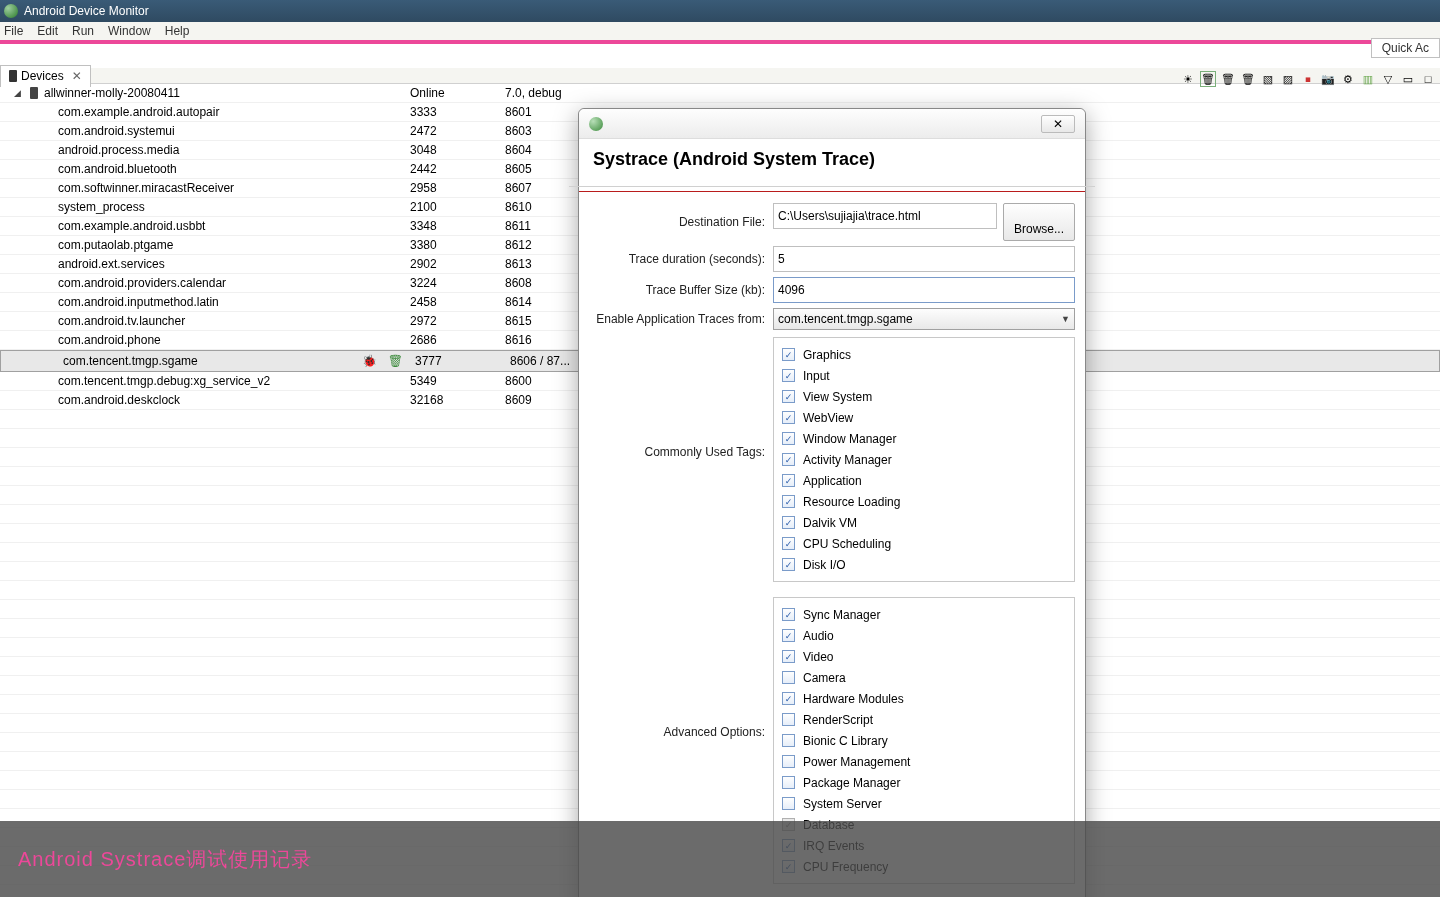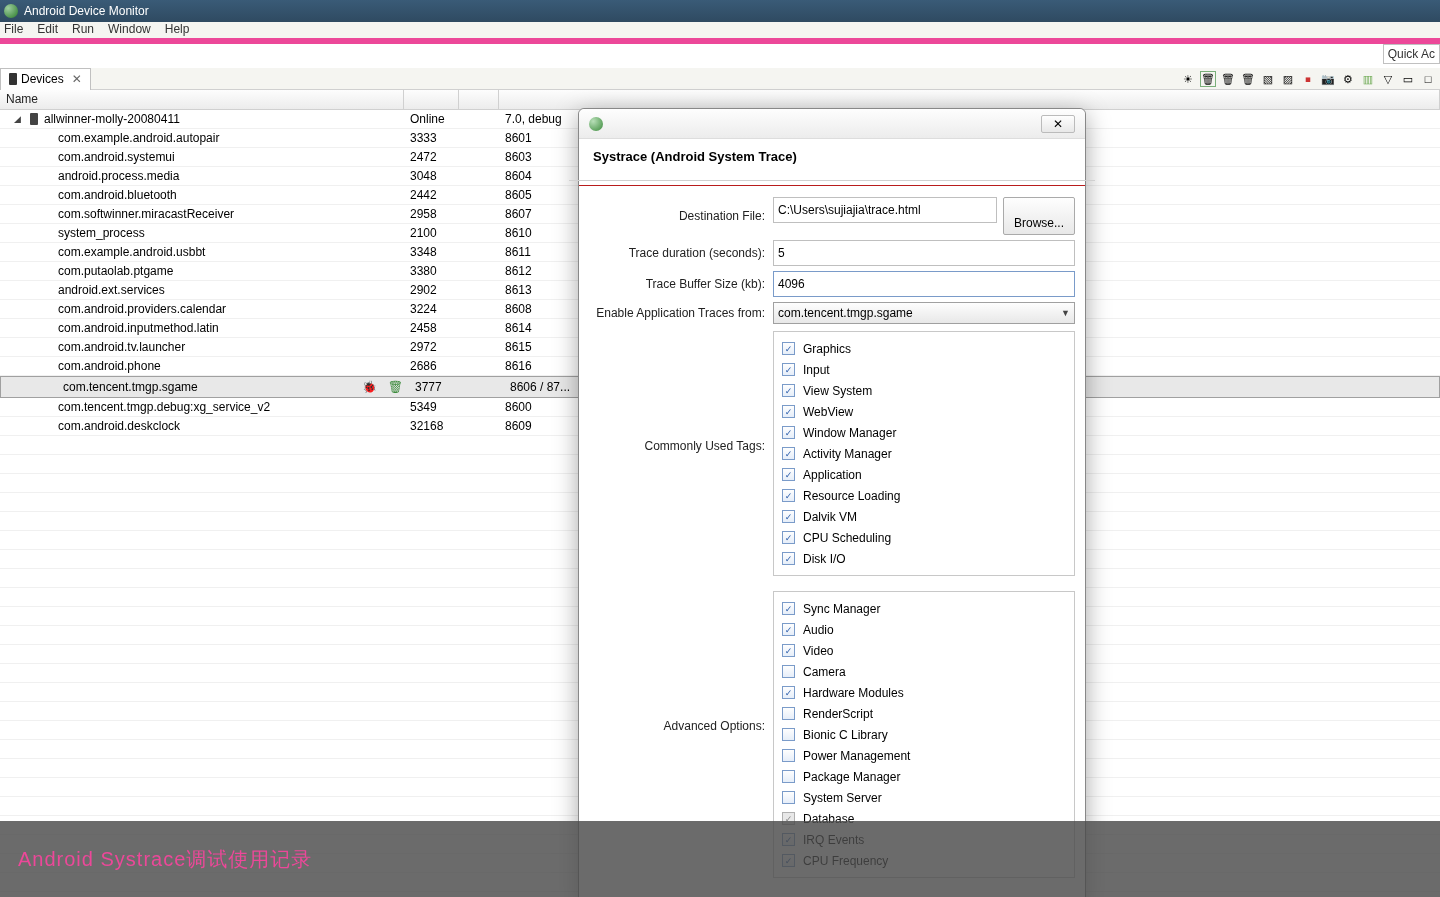--- a/index.html
+++ b/index.html
@@ -1,23 +1,23 @@
 <!DOCTYPE html>
 <html><head>
 <meta charset="utf-8">
 <style>
 * { margin:0; padding:0; box-sizing:border-box; font-family:"Segoe UI",Tahoma,sans-serif; }
 body { background:#fff; width:1440px; height:897px; overflow:hidden; position:relative; font-size:12px; color:#000; }
 .titlebar { height:22px; background:linear-gradient(#3a5b77,#2f4a61); display:flex; align-items:center; padding:0 4px; color:#fff; font-size:12px; }
 .titlebar .ticon { width:14px; height:14px; border-radius:50%; background:radial-gradient(circle at 30% 30%,#9fcf9f,#2a7a2a); margin-right:6px; }
-.menubar { height:22px; background:#f5f5f1; display:flex; padding:0 4px; gap:14px; border-bottom:6px solid #ec4899; color:#333;}
+.menubar { height:22px; background:#f5f5f1; display:flex; align-items:center; padding:0 4px; gap:14px; border-bottom:4px solid #ec4899; color:#333;}
 .menubar span { cursor:default; }
-.quick { position:absolute; right:0; top:44px; background:#fff; border:1px solid #c0c0c0; padding:2px 4px; font-size:12px; color:#333; }
+.quick { position:absolute; right:0; top:38px; background:#fff; border:1px solid #c0c0c0; padding:2px 10px; font-size:12px; color:#333; }
 .content { position:absolute; top:68px; bottom:24px; left:0; right:0; background:#fff; }
-.devices-tab { height:22px; display:flex; align-items:center; border-bottom:1px solid #d0d0d0; background:#f5f5f1; }
+.devices-tab { height:16px; display:flex; align-items:center; border-bottom:1px solid #d0d0d0; background:#f5f5f1; }
 .devices-tab .tab { display:flex; align-items:center; gap:4px; padding:2px 8px; background:#fff; border:1px solid #c0c0c0; border-bottom:none; height:22px; }
 .devices-tab .phone-ico { width:8px; height:12px; background:#333; border-radius:1px; }
 .devices-tab .close-x { color:#666; margin-left:4px; }
 .toolbar-right { position:absolute; right:0; top:0; height:22px; display:flex; align-items:center; gap:4px; padding:0 4px;}
 .tb-ico { width:16px; height:16px; display:flex; align-items:center; justify-content:center; font-size:11px; }
 .table-header { height:20px; display:flex; background:linear-gradient(#fdfdfd,#ececec); border-bottom:1px solid #d0d0d0; }
 .th { padding:2px 6px; border-right:1px solid #d0d0d0; color:#222;}
 .th.name { width:404px; }
 .th.col2 { width:55px; }
 .th.col3 { width:40px; }
@@ -34,21 +34,21 @@
 .indent1 { padding-left:58px; }
 .twist { font-size:9px; color:#444; width:10px; display:inline-block; }
 .dev-ico { width:8px; height:12px; background:#444; border-radius:1px; display:inline-block; }
 
 
 .dlg { position:absolute; left:578px; top:108px; width:508px; background:#fff; border:1px solid #888; border-radius:6px; box-shadow:0 6px 24px rgba(0,0,0,.35); }
 .dlg-title { height:30px; display:flex; align-items:center; justify-content:space-between; padding:0 10px; border-bottom:1px solid #ddd; border-radius:6px 6px 0 0; background:linear-gradient(#fefefe,#ececec);}
 .dlg-title .ball { width:14px; height:14px; border-radius:50%; background:radial-gradient(circle at 30% 30%,#b8dfb8,#3a8a3a); }
 .dlg-title .xbtn { width:34px; height:18px; border:1px solid #bbb; border-radius:2px; display:flex; align-items:center; justify-content:center; background:linear-gradient(#fefefe,#e8e8e8);}
 .dlg-head { padding:10px 14px 8px; }
-.dlg-head .h1 { font-weight:bold; font-size:13px; margin-bottom:4px;}
+.dlg-head .h1 { font-weight:bold; font-size:18px; margin-bottom:4px;}
 .dlg-head .sub { color:#333; font-size:12px;}
 .dlg-body { padding:6px 10px 14px; border-top:1px solid #b91c1c; }
 .frow { display:flex; align-items:center; margin:5px 0; }
 .frow .lbl { width:184px; text-align:right; padding-right:8px; color:#222;}
 .frow .inwrap { flex:1; display:flex; gap:6px; }
 .tinput { flex:1; border:1px solid #7a9bc9; padding:2px 4px; font-size:12px; background:#fff; height:26px;}
 .tinput.plain { border:1px solid #bfbfbf; }
 .btn { border:1px solid #aaa; background:linear-gradient(#fefefe,#e8e8e8); padding:18px 10px; border-radius:2px; height:22px; font-size:12px;}
 .sel { flex:1; border:1px solid #a0a0a0; background:linear-gradient(#fdfdfd,#e8e8e8); height:22px; padding:2px 4px; display:flex; align-items:center; justify-content:space-between;}
 .sel .cd { font-size:9px; color:#444;}
@@ -97,26 +97,20 @@
       <span class="tb-ico" style="color:#c33;">⏹</span>
       <span class="tb-ico">📷</span>
       <span class="tb-ico">⚙</span>
       <span class="tb-ico" style="color:#6aa84f;">▥</span>
       <span class="tb-ico">▽</span>
       <span class="tb-ico">▭</span>
       <span class="tb-ico">□</span>
     </div>
   </div>
 
-  <div class="table-header">
-    <div class="th name">Name</div>
-    <div class="th col2"></div>
-    <div class="th col3"></div>
-    <div class="th col4"></div>
-  </div>
 
   <div class="rows" id="rows">
       <div class="row">
    <div class="cell name indent0">
           <span class="twist">◢</span>
           <span class="dev-ico"></span>
           <span>allwinner-molly-20080411</span>
         </div>
    <div class="cell c2">Online</div>
         <div class="cell c3"></div>

